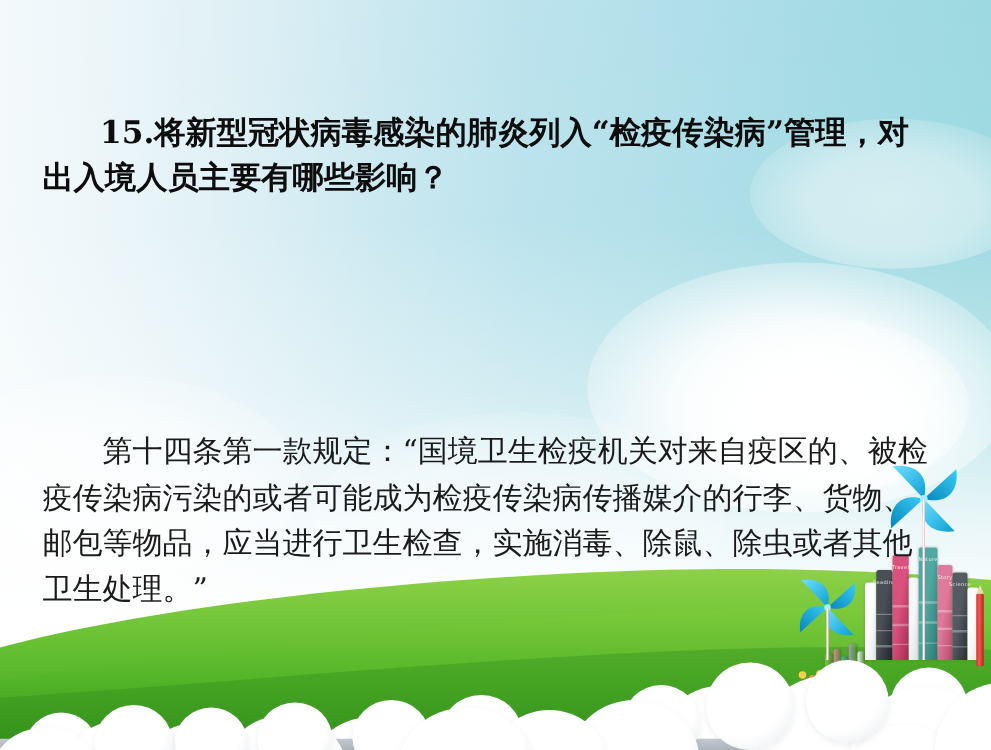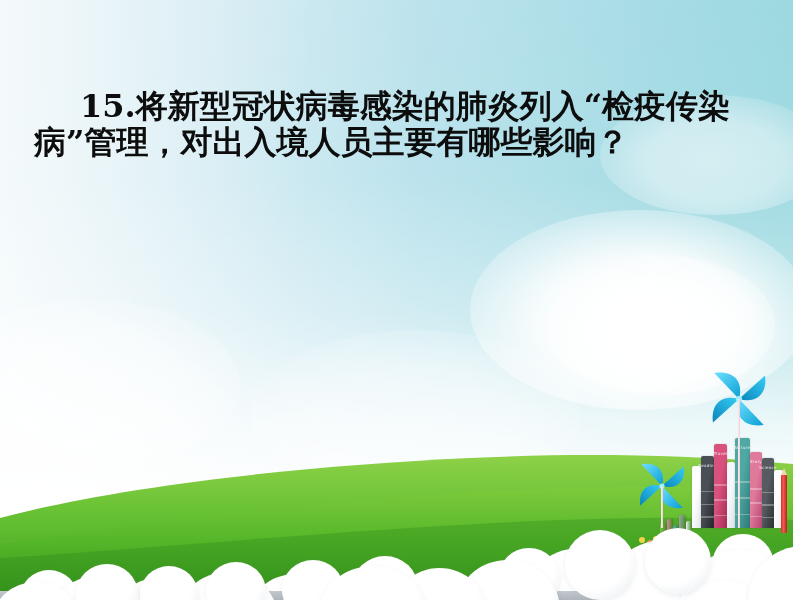--- a/index.html
+++ b/index.html
@@ -104,21 +104,21 @@
 
   
   #content {
     position:absolute; left:0; top:0; width:793px; height:600px;
     padding:0;
   }
   #title {
     position:absolute; left:34px; top:88px; width:700px;
     font-family:"DejaVu Serif","Liberation Serif",serif;
     font-weight:bold;
-    font-size:32px;
+    font-size:25px;
     line-height:36px;
     color:#0d0d0d;
     text-indent:46px;
     letter-spacing:0px;
   }
   .para {
     position:absolute; left:34px; width:710px;
     font-family:"DejaVu Serif","Liberation Serif",serif;
     font-size:24px;
     line-height:36.5px;
@@ -277,15 +277,16 @@
       <div class="puff" style="left: 680px; top: 580px; width: 86px; height: 80px; z-index: 2;"></div>
     </div>
 
   <div id="bottom-strip"></div>
 
   <div id="content">
 
     <div id="title">15.将新型冠状病毒感染的肺炎列入“检疫传染病”管理，对出入境人员主要有哪些影响？</div>
 
 
+    <div class="para" id="para-2">第十四条第一款规定：“国境卫生检疫机关对来自疫区的、被检疫传染病污染的或者可能成为检疫传染病传播媒介的行李、货物、邮包等物品，应当进行卫生检查，实施消毒、除鼠、除虫或者其他卫生处理。”</div>
   </div>
 
 </div>
 
 </body></html>

